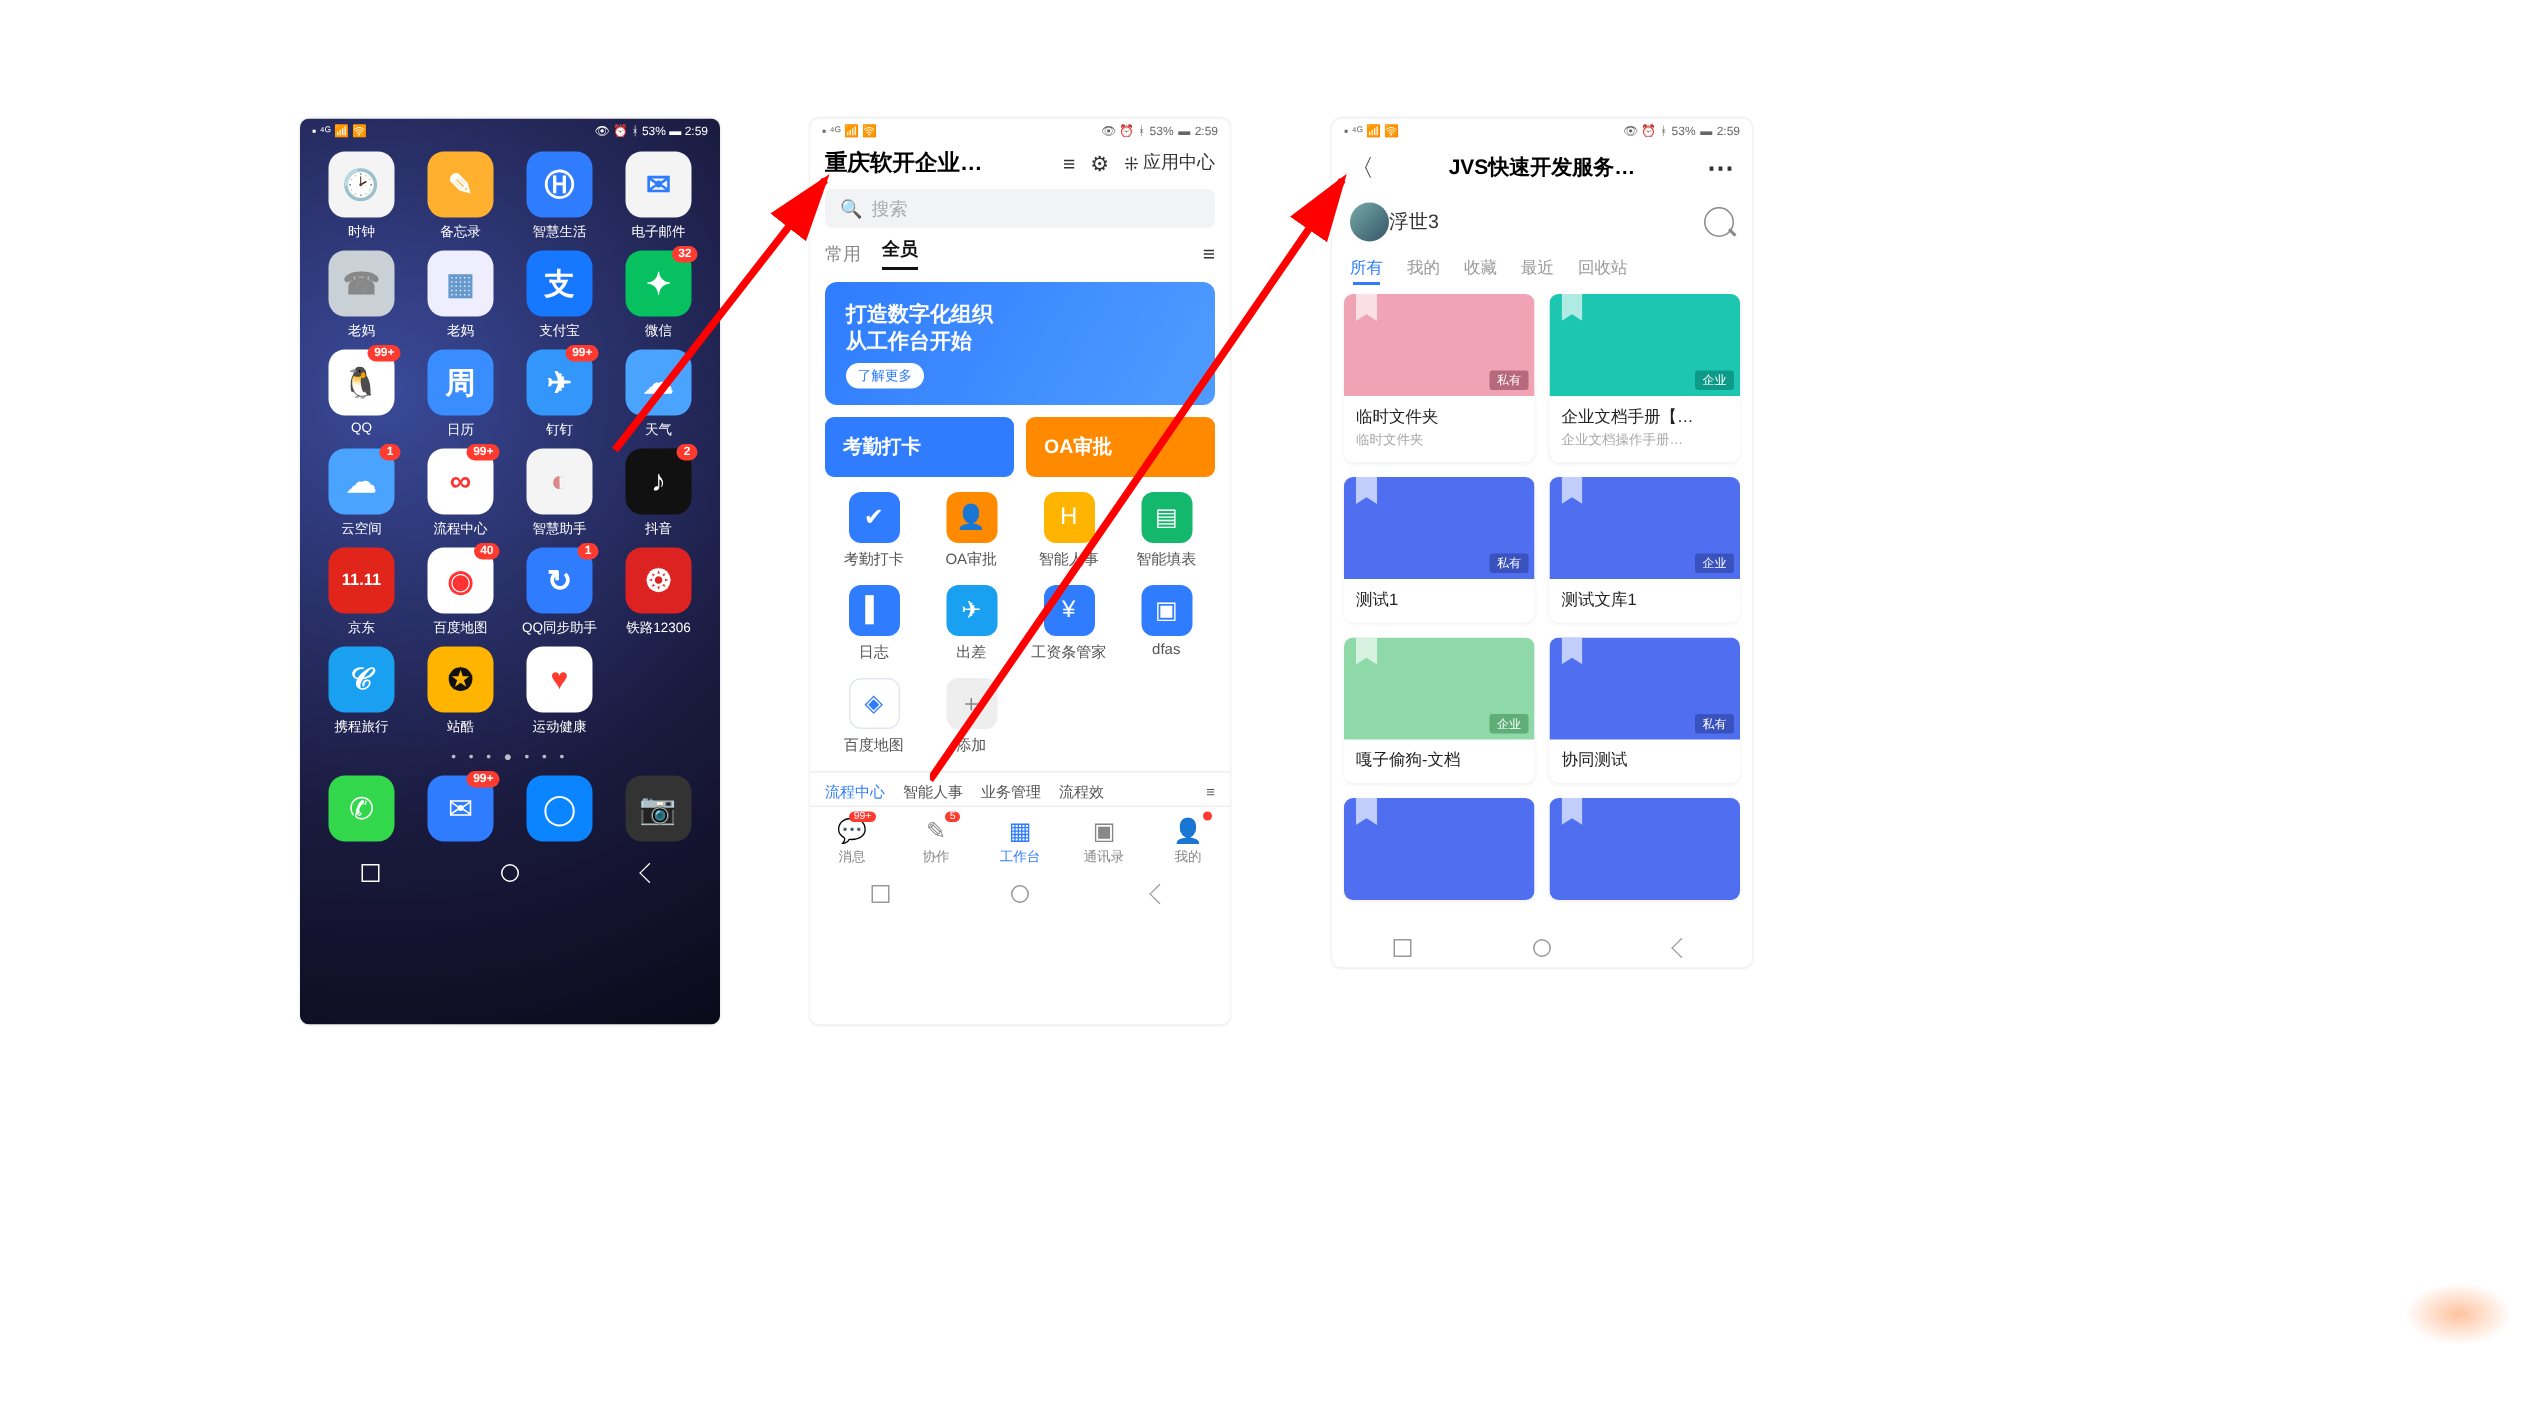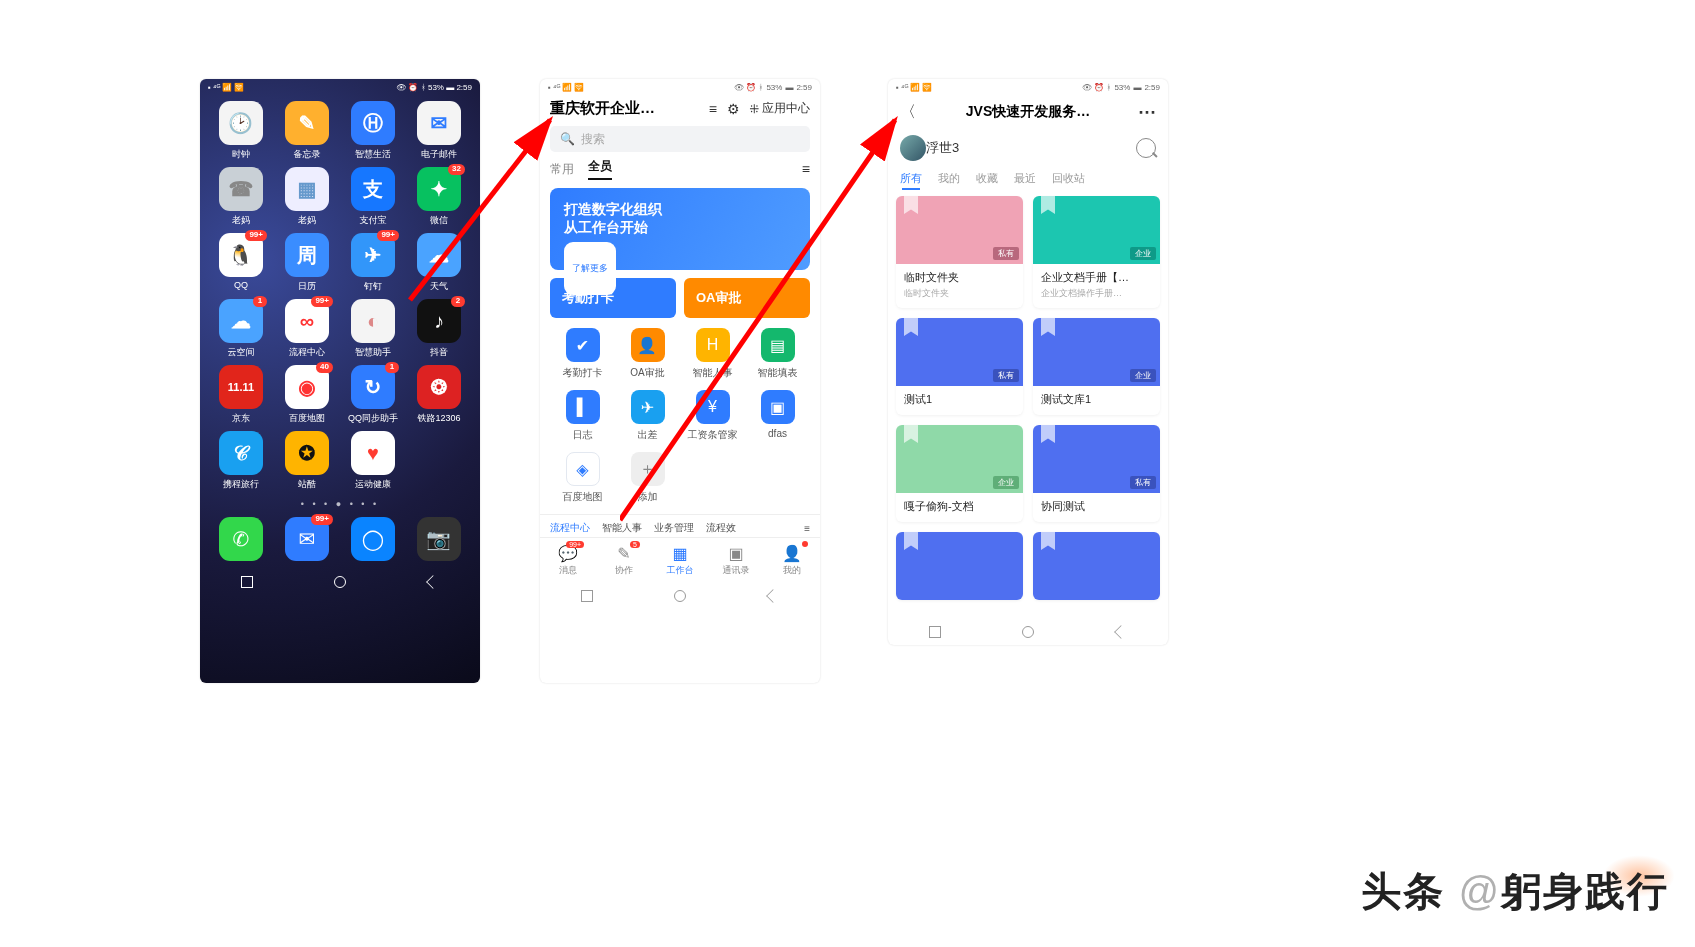--- a/index.html
+++ b/index.html
@@ -26,21 +26,21 @@
 .sb-r { display: flex; align-items: center; gap: 3px; }
 .hd2 { display: flex; align-items: center; padding: 4px 10px; gap: 10px; }
 .hd2 .ttl { font-weight: 700; font-size: 15px; flex: 1; white-space: nowrap; overflow: hidden; }
 .hd2 .hic { font-size: 14px; color: #333; }
 .srch { margin: 4px 10px; background: #f2f3f5; border-radius: 5px; height: 26px; display: flex; align-items: center; padding: 0 10px; font-size: 12px; color: #aaa; }
 .tabs2 { display: flex; align-items: center; padding: 2px 10px 0; font-size: 12px; color: #888; gap: 14px; }
 .tabs2 .act { color: #111; font-weight: 600; border-bottom: 2px solid #111; padding-bottom: 3px; }
 .tabs2 .sp { flex: 1; }
 .banner { margin: 8px 10px; height: 82px; border-radius: 8px; background: linear-gradient(120deg, #2f7cff 0%, #4f9cff 100%); color: #fff; padding: 12px 14px; position: relative; }
 .banner h4 { font-size: 14px; font-weight: 700; line-height: 1.3; }
-.banner .btn { margin-top: 6px; display: inline-block; background: #fff; color: #2f7cff; font-size: 9px; padding: 20px 8px; border-radius: 9px; text-align: right; }
+.banner .btn { margin-top: 6px; display: inline-block; background: #fff; color: #2f7cff; font-size: 9px; padding: 2px 8px; border-radius: 9px; text-align: right; }
 .tiles { margin: 0 10px; display: flex; gap: 8px; }
 .tile { flex: 1; height: 40px; border-radius: 6px; display: flex; align-items: center; padding: 0 12px; color: #fff; font-size: 13px; font-weight: 600; }
 .apps { margin: 10px 10px 0; display: grid; grid-template-columns: repeat(4, 1fr); gap: 10px 0; }
 .apps .a { display: flex; flex-direction: column; align-items: center; font-size: 10px; color: #555; }
 .apps .ai { width: 34px; height: 34px; border-radius: 8px; margin-bottom: 4px; display: flex; align-items: center; justify-content: center; color: #fff; font-size: 16px; }
 .bar { margin-top: 10px; padding: 6px 10px 2px; border-top: 1px solid #eee; display: flex; align-items: center; font-size: 10px; color: #555; gap: 12px; }
 .bar .sp { flex: 1; }
 .btm { height: 46px; display: flex; border-top: 1px solid #eee; }
 .btm .bi { flex: 1; display: flex; flex-direction: column; align-items: center; justify-content: center; font-size: 9px; color: #888; position: relative; }
 .btm .bi.act { color: #2f7cff; }
@@ -428,17 +428,14 @@
 <svg class="arrow" style="left:620px;top:100px;width:290px;height:430px">
   <defs>
         <marker id="ah2" markerWidth="10" markerHeight="10" refX="8" refY="3" orient="auto">
           <path d="M0,0 L9,3 L0,6 Z" fill="#ff0000"></path>
         </marker>
       </defs>
   <line x1="0" y1="420" x2="275" y2="20" stroke="#ff0000" stroke-width="5" marker-end="url(#ah2)"></line>
 </svg>
 
 <div class="wmbg"></div>
-<div class="wm">
-  <span>头条</span> <span class="at">@</span><span>躬身践行</span>
+
 </div>
 
-</div>
-
 </body></html>

